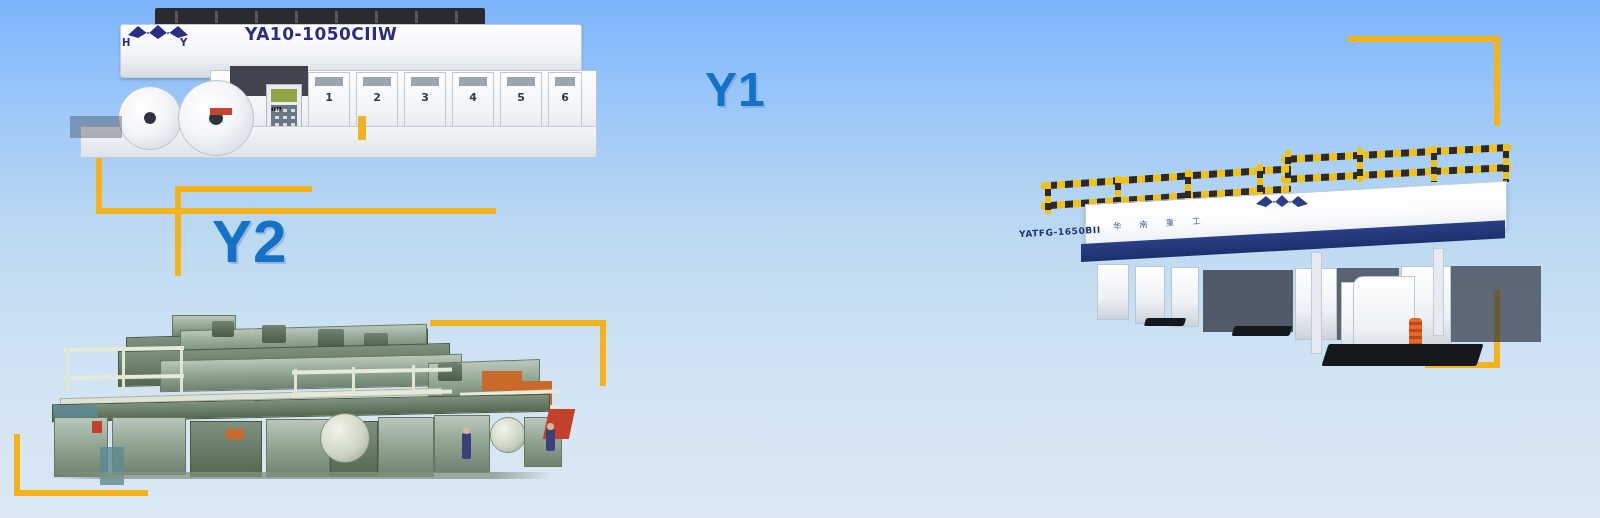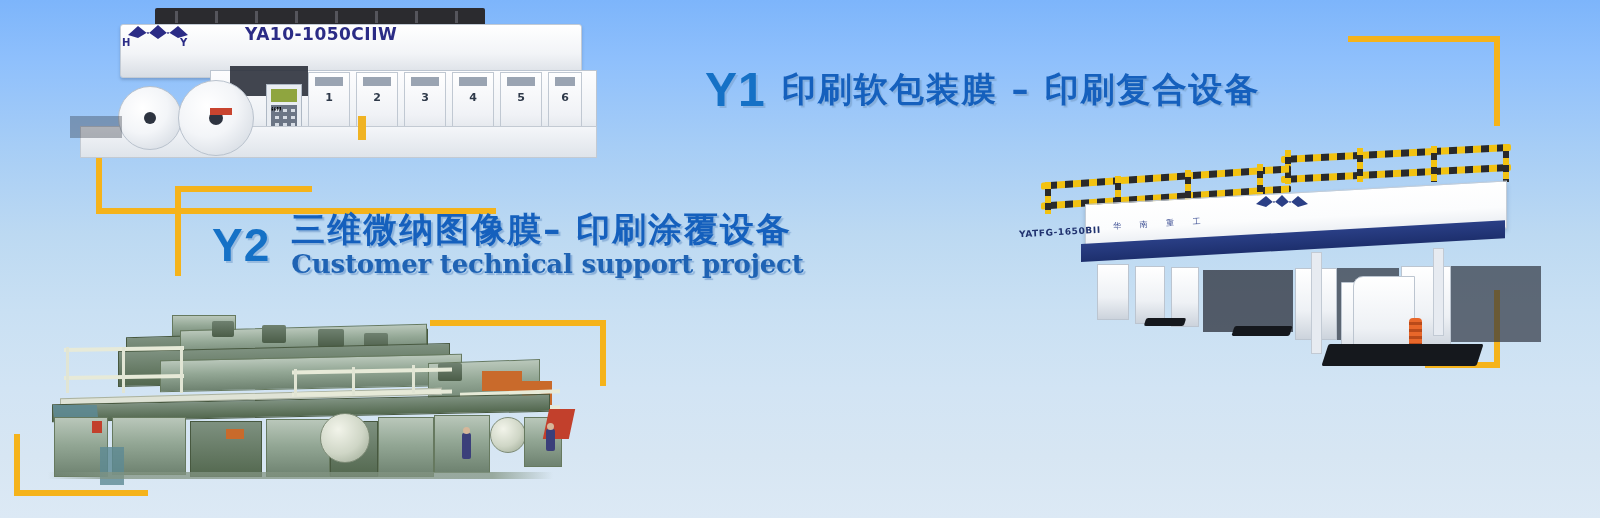--- a/index.html
+++ b/index.html
@@ -432,26 +432,21 @@
 
     <div class="person" style="left:432px; top:128px;"></div>
     <div class="person" style="left:516px; top:124px; height:22px;"></div>
 
     <div class="floor"></div>
   </div>
 
   <div class="row" style="left:705px; top:66px;">
     <div class="ycode" style="font-size:48px; margin-right:16px;">Y1</div>
     <div class="textcol">
-      <div class="cn" style="font-size:34px;">印刷软包装膜 – 印刷复合设备</div>
     </div>
   </div>
 
   <div class="row" style="left:212px; top:212px;">
-    <div class="ycode" style="font-size:46px; margin-right:21px;">Y2</div>
-    <div class="textcol">
-      <div class="cn" style="font-size:34px;">三维微纳图像膜– 印刷涂覆设备</div>
-      <div class="en" style="font-size:26px; margin-top:3px;">Customer technical support project</div>
-    </div>
+    <div class="ycode" style="font-size:60px; margin-right:36px;">Y2</div>
   </div>
 
 
 </div>
 
 </body></html>

